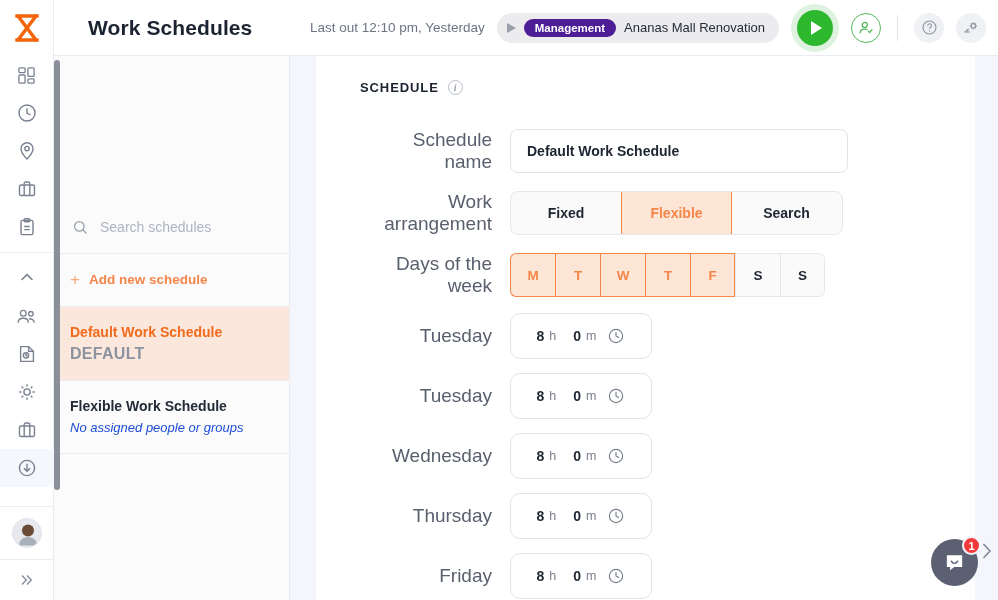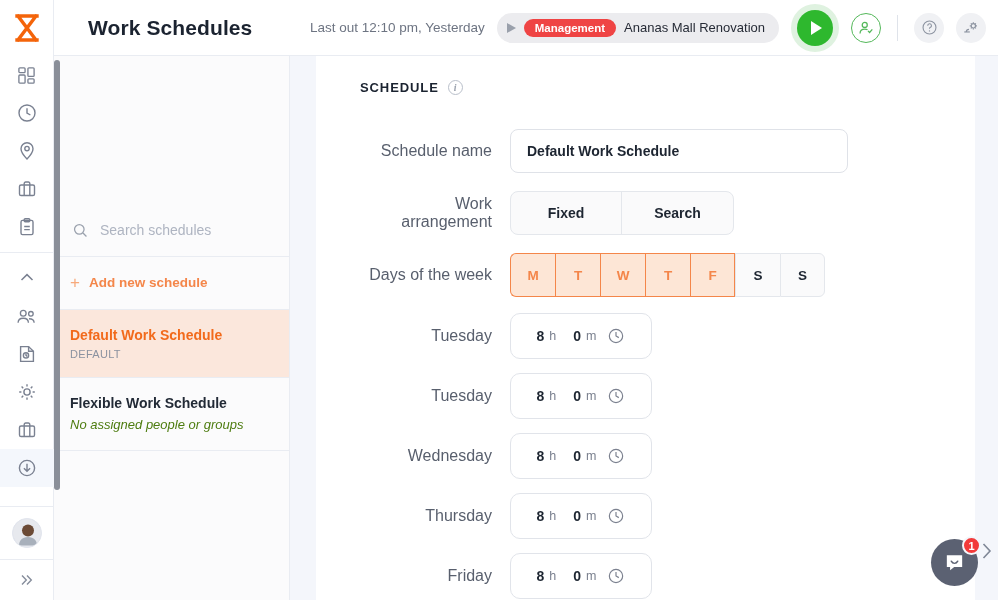--- a/index.html
+++ b/index.html
@@ -71,21 +71,21 @@
     display: flex; align-items: center; gap: 8px;
     padding: 0 14px 0 10px;
   }
   .play-tri {
     width: 0; height: 0;
     border-left: 9px solid #9aa0ab;
     border-top: 5.5px solid transparent;
     border-bottom: 5.5px solid transparent;
   }
   .badge-mgmt {
-    background: #ef4444; color: #fff;
+    background: #4c1d95; color: #fff;
     font-size: 11.5px; font-weight: bold;
     padding: 3px 11px; border-radius: 11px;
     white-space: nowrap;
   }
   .task-name { font-size: 13px; color: #262b36; white-space: nowrap; }
   .play-btn-wrap {
     width: 48px; height: 48px; border-radius: 50%;
     background: #dff2e0;
     display: flex; align-items: center; justify-content: center;
   }
@@ -132,22 +132,22 @@
     height: 53px; display: flex; align-items: center; gap: 9px;
     padding: 0 16px; border-bottom: 1px solid #e9ecf2;
     color: #f4864a;
   }
   .add-plus { font-size: 17px; color: #f7a97b; line-height: 1; }
   .add-label { font-size: 13.5px; font-weight: bold; color: #f4864a; }
   .sched-item { padding: 16px 16px 17px; border-bottom: 1px solid #e9ecf2; }
   .sched-item.selected { background: #fbe7dc; }
   .sched-item.selected .sched-name { color: #f26a1b; }
   .sched-name { font-size: 14px; font-weight: bold; color: #222a36; line-height: 1.35; }
-  .sched-sub { font-size: 11px; font-weight: normal; color: #8b92a0; margin-top: 3px; letter-spacing: .3px; }
-  .sched-sub.italic { font-weight: normal; font-style: italic; font-size: 13px; color: #4d7c0f; letter-spacing: 0; line-height: 1.35; }
+  .sched-sub { font-size: 16px; font-weight: bold; color: #8b92a0; margin-top: 3px; letter-spacing: .3px; }
+  .sched-sub.italic { font-weight: normal; font-style: italic; font-size: 13px; color: #1d4ed8; letter-spacing: 0; line-height: 1.35; }
 
   
   .gap-strip { width: 26px; flex: 0 0 26px; background: #f4f6fb; }
 
   
   .content {
     flex: 1; background: #ffffff; min-width: 0;
     padding: 24px 0 0 0; overflow: hidden;
     position: relative;
   }
@@ -163,21 +163,21 @@
     border: 1.2px solid #b9bfca; color: #9aa1ad;
     font-size: 10px; font-style: italic; font-weight: bold;
     display: flex; align-items: center; justify-content: center;
     font-family: "Liberation Serif", serif;
   }
 
   .frow { display: flex; align-items: center; margin-bottom: 18px; }
   .flabel {
     width: 150px; flex: 0 0 150px; text-align: right;
     padding-right: 18px;
-    font-size: 16px; color: #585f6d;
+    font-size: 19px; color: #585f6d;
   }
   .text-input {
     width: 338px; height: 44px; border: 1px solid #dfe2e8; border-radius: 8px;
     display: flex; align-items: center; padding: 0 16px;
     font-size: 14px; font-weight: bold; color: #1d2531;
     background: #fff;
   }
 
   .seg {
     display: flex; height: 44px; border-radius: 8px; overflow: hidden;
@@ -447,20 +447,21 @@
             <div class="flabel">Schedule name</div>
             <div class="text-input">
               <span>Default Work Schedule</span>
             </div>
           </div>
 
           <div class="frow">
             <div class="flabel">Work arrangement</div>
             <div class="seg">
               <div class="seg-btn">Fixed</div>
+              <div class="seg-btn active">Flexible</div>
               <div class="seg-btn">Search</div>
             </div>
           </div>
 
           <div class="frow" style="margin-bottom:16px">
             <div class="flabel">Days of the week</div>
             <div class="days">
               <div class="day on">M</div>
               <div class="day on">T</div>
               <div class="day on">W</div>

